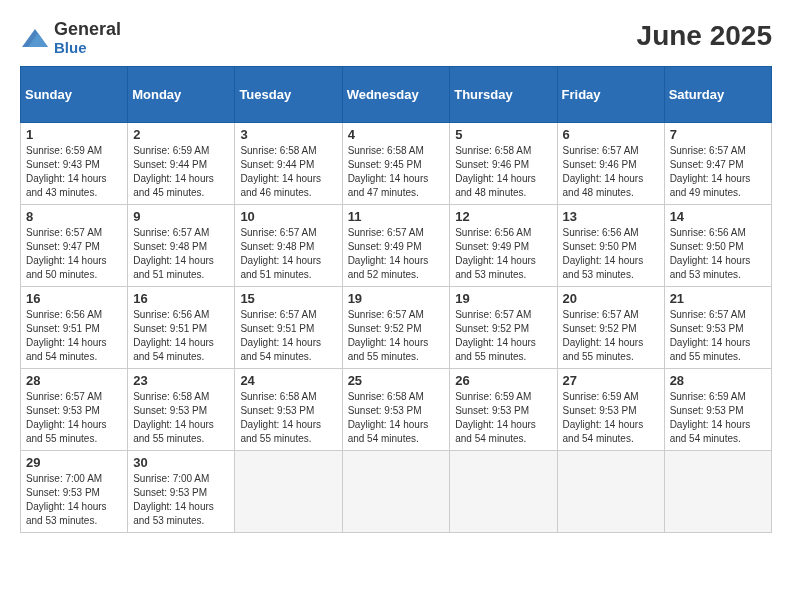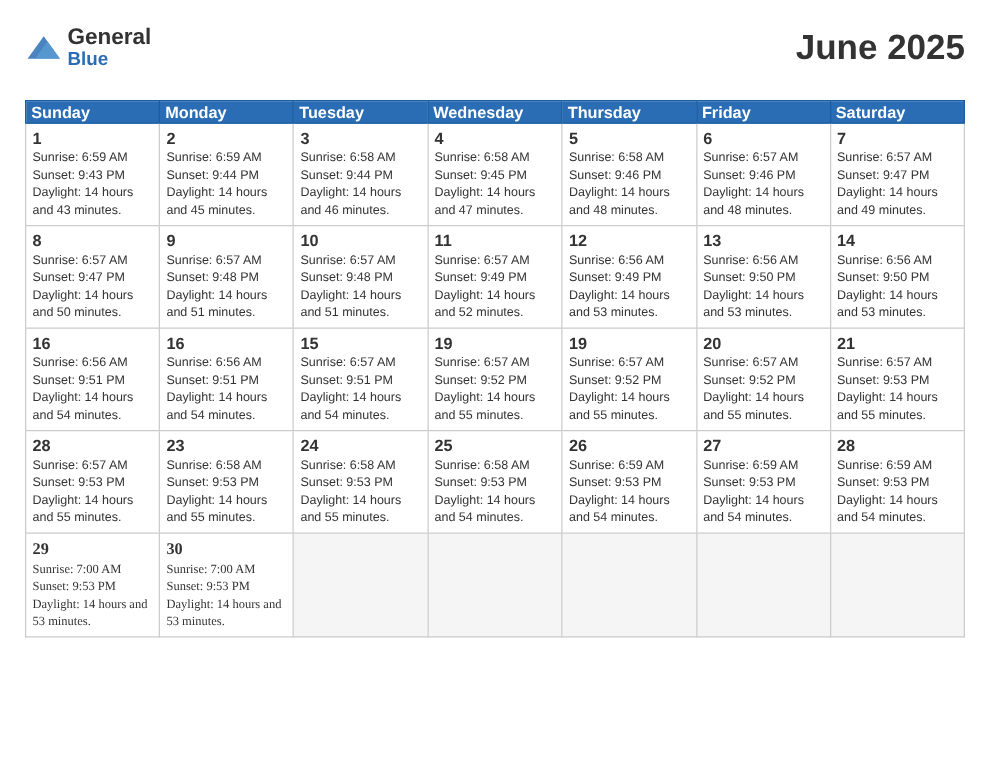--- a/index.html
+++ b/index.html
@@ -6,22 +6,22 @@
     body {
       font-family: Arial, sans-serif;
       background: #fff;
       width: 792px;
       min-height: 612px;
       padding: 20px;
     }
     .header {
       display: flex;
       justify-content: space-between;
-      align-items: center;
-      margin-bottom: 24px;
+      align-items: flex-start;
+      margin-bottom: 10px;
     }
     .logo {
       display: flex;
       align-items: center;
     }
     .logo-text {
       display: flex;
       flex-direction: column;
       line-height: 1.1;
     }
@@ -55,21 +55,21 @@
     .calendar {
       width: 100%;
       border-collapse: collapse;
       border: 1px solid #ccc;
     }
     .calendar th {
       background: #2a6db5;
       color: #fff;
       font-size: 13px;
       font-weight: bold;
-      padding: 1px 4px;
+      padding: 20px 4px;
       text-align: left;
       border: 1px solid #1a5da0;
       margin-left: 30px;
     }
     .calendar td {
       border: 1px solid #ccc;
       vertical-align: top;
       padding: 4px 5px;
       font-size: 10px;
       color: #333;
@@ -84,21 +84,20 @@
       font-size: 13px;
       font-weight: bold;
       display: block;
       margin-bottom: 2px;
     }
     .day-info {
       line-height: 1.4;
     }
     .calendar tr:last-child td {
       min-height: 70px;
-      font-family: Liberation Serif, serif;
     }
   </style>
 </head>
 <body>
 
 <div class="header">
   <div class="logo">
     <svg class="logo-icon" viewBox="0 0 30 30" xmlns="http://www.w3.org/2000/svg">
       <polygon points="2,24 15,6 28,24" fill="#2a6db5" opacity="0.85"></polygon>
       <polygon points="8,24 18,10 28,24" fill="#5a9fd4" opacity="0.7"></polygon>

